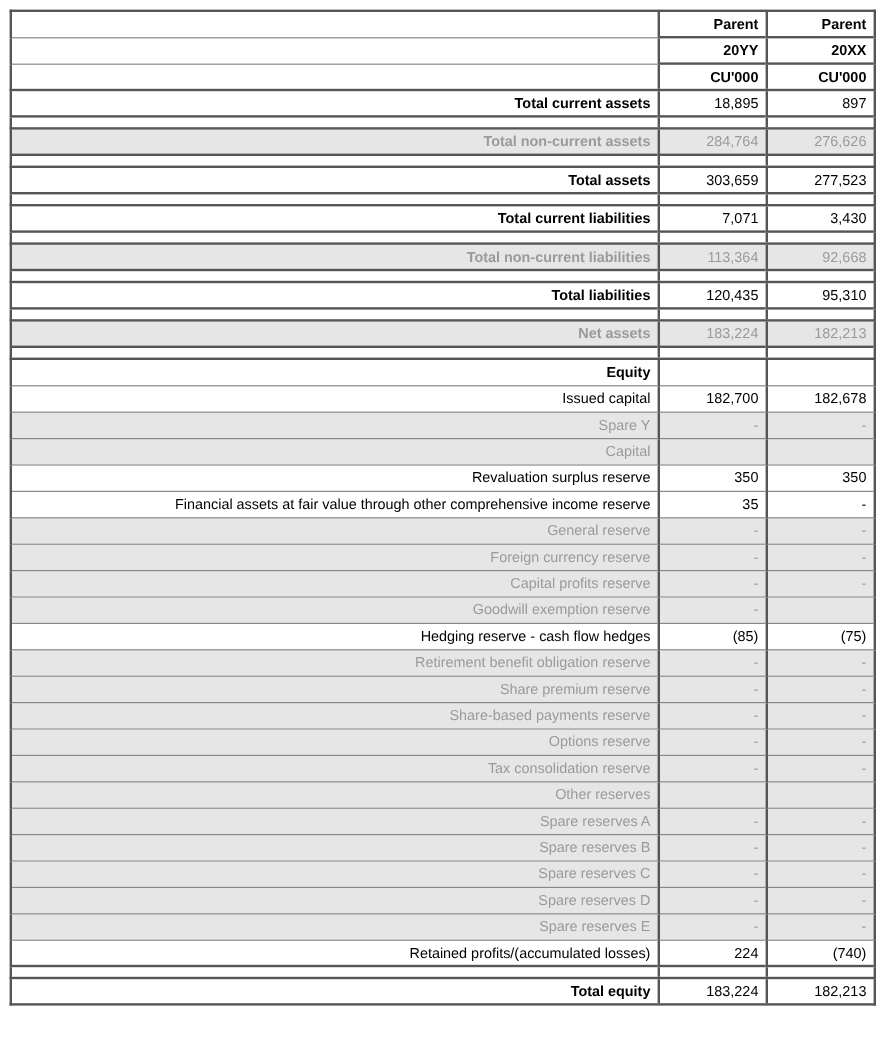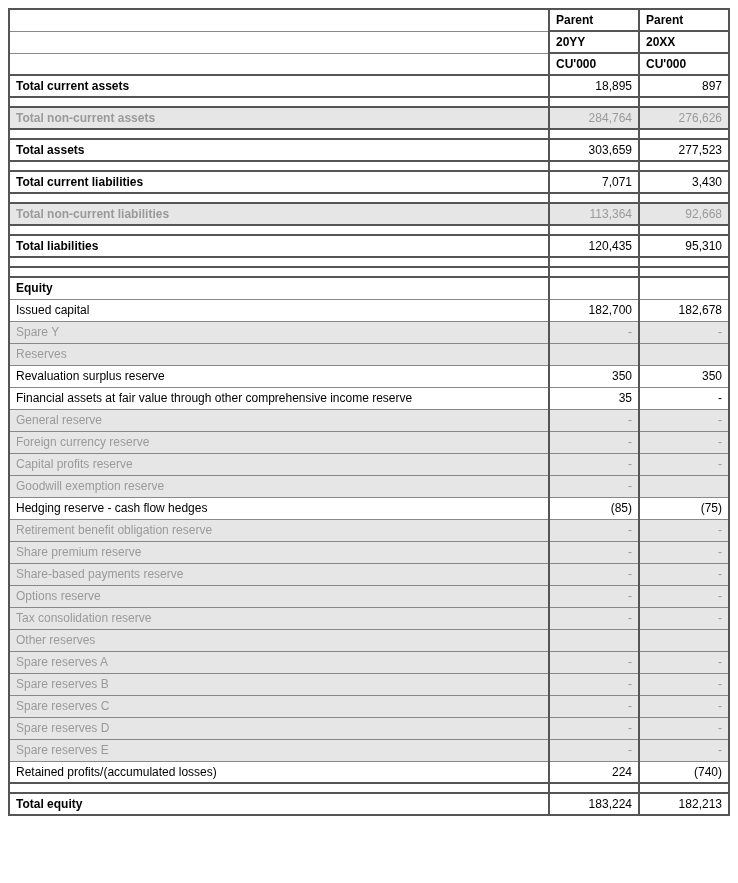--- a/index.html
+++ b/index.html
@@ -19,23 +19,23 @@
   }
   td {
     border: 1px solid #888;
     padding: 3px 6px;
     height: 22px;
     vertical-align: middle;
     background: #fff;
     overflow: hidden;
     white-space: nowrap;
   }
-  td.label  { width: auto; text-align: left;  }
+  td.label  { width: auto; text-align: right;  }
   td.num    { width: 90px; text-align: right; }
-  td.hdr    { text-align: left; font-weight: bold; }
+  td.hdr    { text-align: right; font-weight: bold; }
   td.bold   { font-weight: bold; }
   td.indent { padding-left: 6px; }
   td.shade  { background: #e6e6e6; }
   td.mute   { color: #9a9a9a; }
   
   .btop    { border-top: 2px solid #555 !important; }
   .bbot    { border-bottom: 2px solid #555 !important; }
   .bright  { border-right: 2px solid #555 !important; }
   .bleft   { border-left: 2px solid #555 !important; }
   
@@ -127,20 +127,25 @@
     <td class="label bold bleft">Total liabilities</td>
     <td class="num bleft">120,435</td>
     <td class="num bleft bright">95,310</td>
   </tr>
   <tr class="sp">
     <td class="label bleft btop bbot"></td>
         <td class="num btop bbot bleft"></td>
         <td class="num btop bbot bleft bright"></td>
   </tr>
 
+  <tr>
+    <td class="label bold shade mute bleft">Net assets</td>
+    <td class="num shade mute bleft">183,224</td>
+    <td class="num shade mute bleft bright">182,213</td>
+  </tr>
   <tr class="sp">
     <td class="label bleft btop bbot"></td>
         <td class="num btop bbot bleft"></td>
         <td class="num btop bbot bleft bright"></td>
   </tr>
 
   <tr>
     <td class="label bold bleft">Equity</td>
     <td class="num bleft"></td>
     <td class="num bleft bright"></td>
@@ -153,21 +158,21 @@
   </tr>
 
   <tr>
     <td class="label indent shade mute bleft">Spare Y</td>
     <td class="num shade mute bleft">-</td>
     <td class="num shade mute bleft bright">-</td>
   </tr>
 
 
   <tr>
-    <td class="label indent shade mute bleft">Reserves</td>
+    <td class="label indent shade mute bleft">Capital</td>
     <td class="num shade mute bleft"></td>
     <td class="num shade mute bleft bright"></td>
   </tr>
 
   <tr>
     <td class="label indent bleft">Revaluation surplus reserve</td>
     <td class="num bleft">350</td>
     <td class="num bleft bright">350</td>
   </tr>
 

